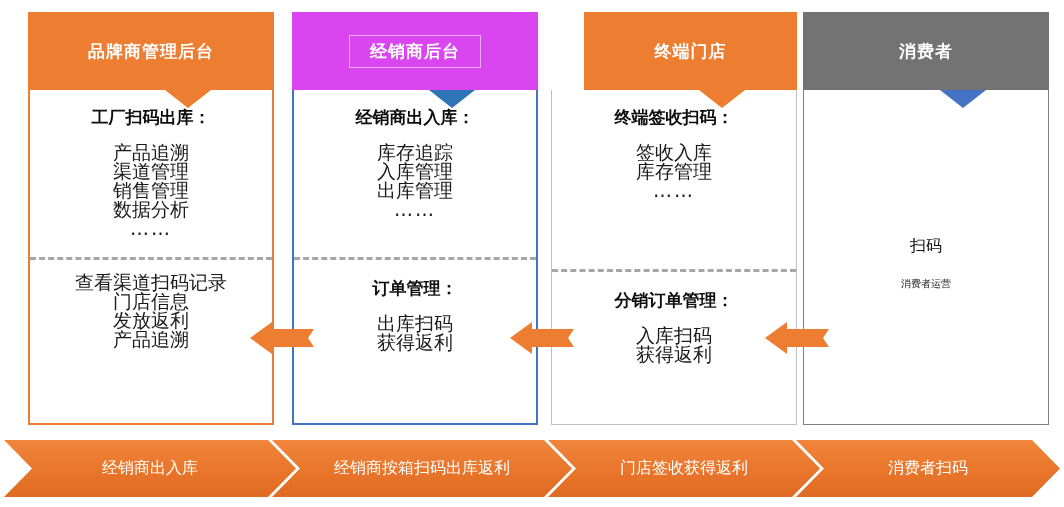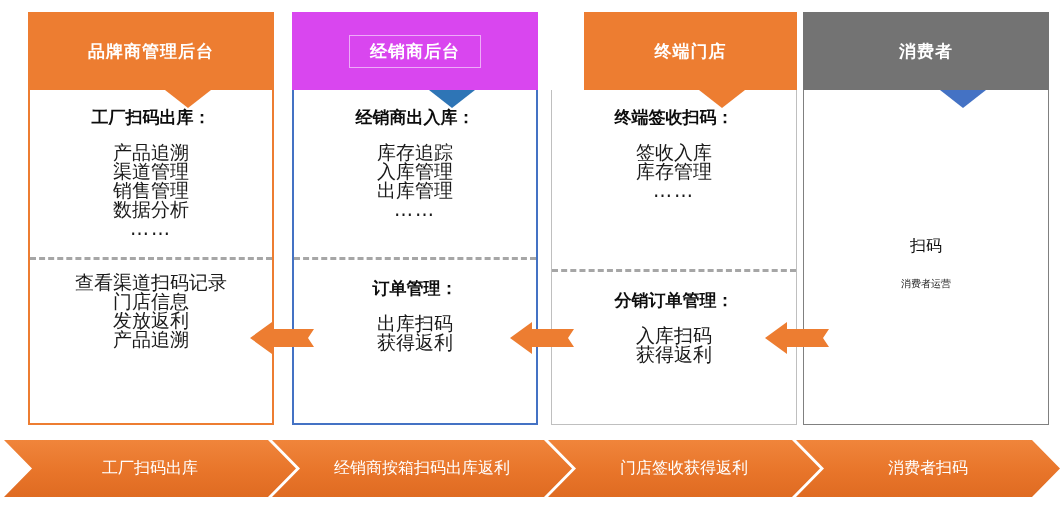--- a/index.html
+++ b/index.html
@@ -251,21 +251,21 @@
   <div class="arrow" style="left:765px;">
     <svg width="64" height="40" viewBox="0 0 64 40" aria-hidden="true">
       <polygon points="0,20 22,4 22,11 64,11 58,20 64,29 22,29 22,36" fill="#ED7D31"></polygon>
     </svg>
   </div>
 
 </div>
 
 <div id="ribbon">
   <div class="chev first" style="left:4px;width:292px;">
-    <span>工厂扫码出库</span>
+    <span>经销商出入库</span>
   </div>
   <div class="chev mid" style="left:272px;width:300px;">
     <span>经销商按箱扫码出库返利</span>
   </div>
   <div class="chev mid" style="left:548px;width:272px;align-items:center;">
     <span>门店签收获得返利</span>
   </div>
   <div class="chev last" style="left:796px;width:264px;">
     <span>消费者扫码</span>
   </div>

